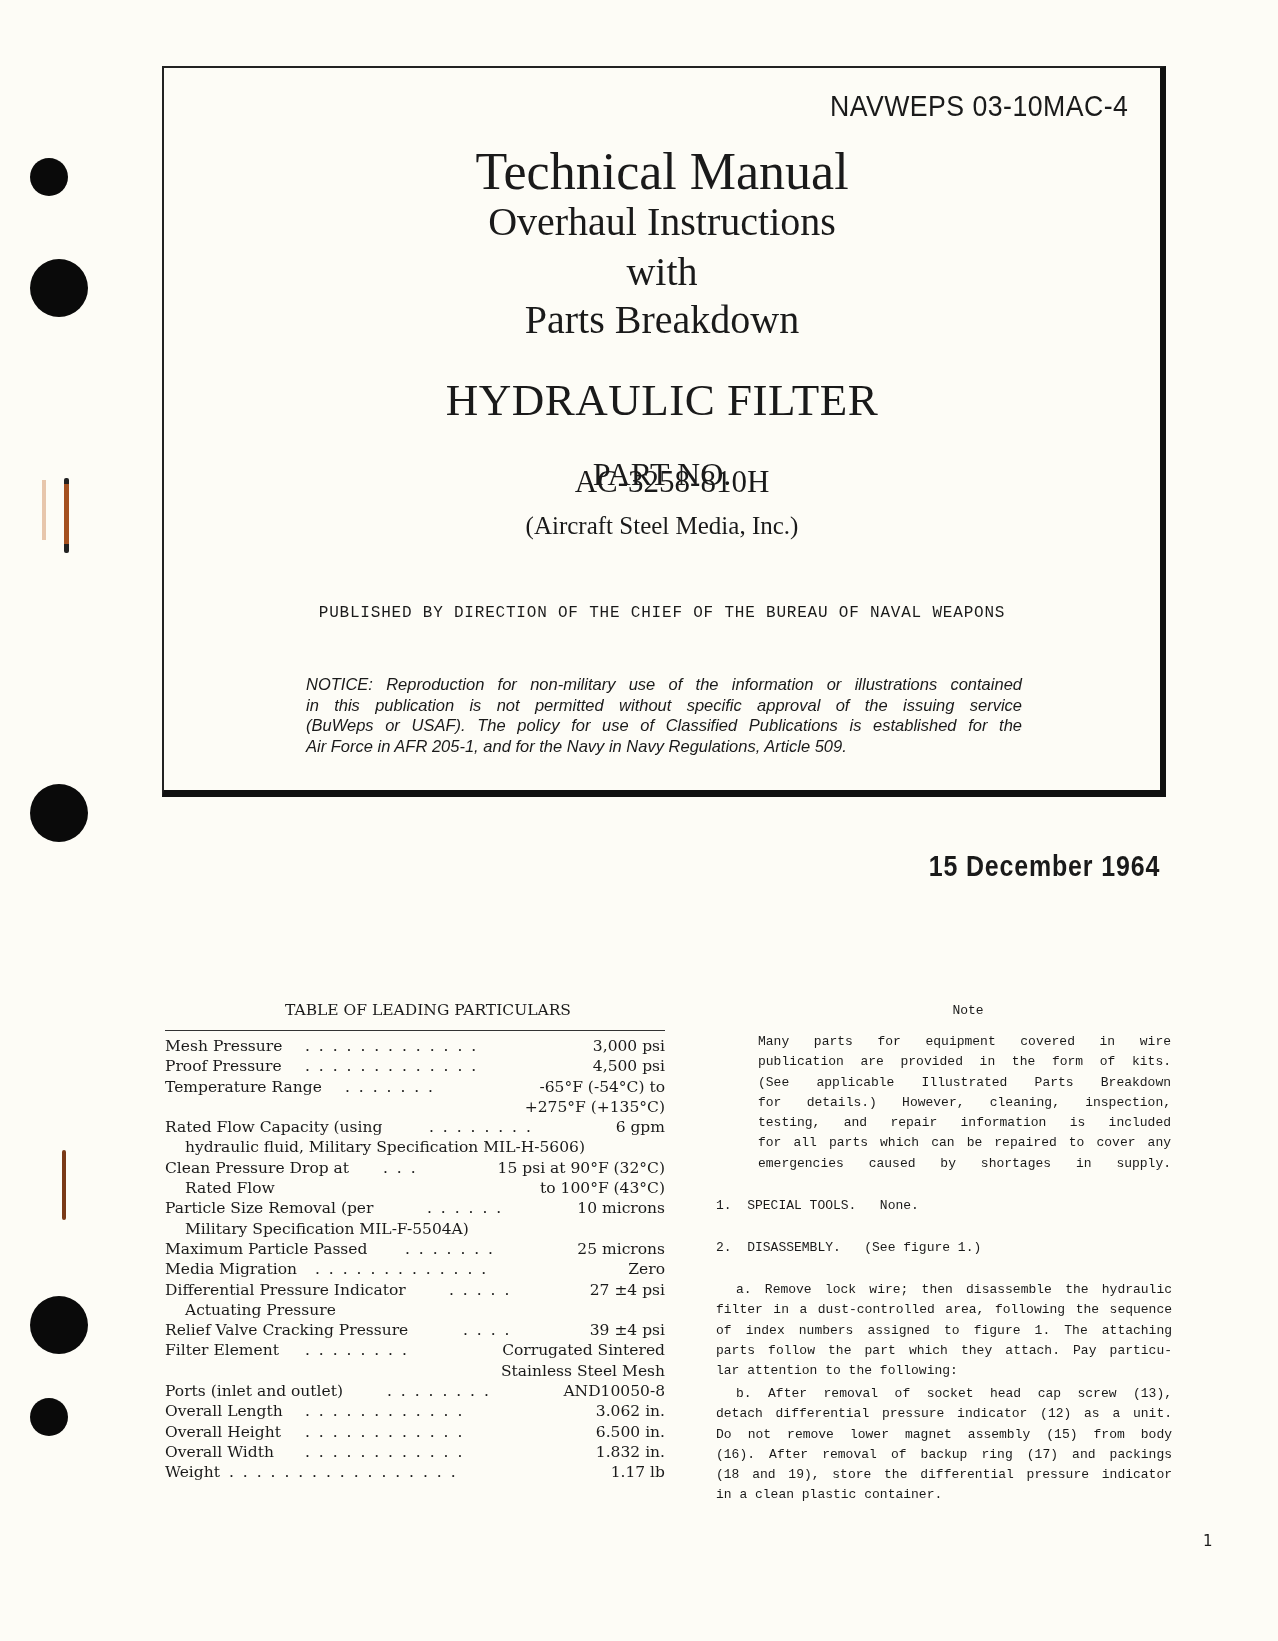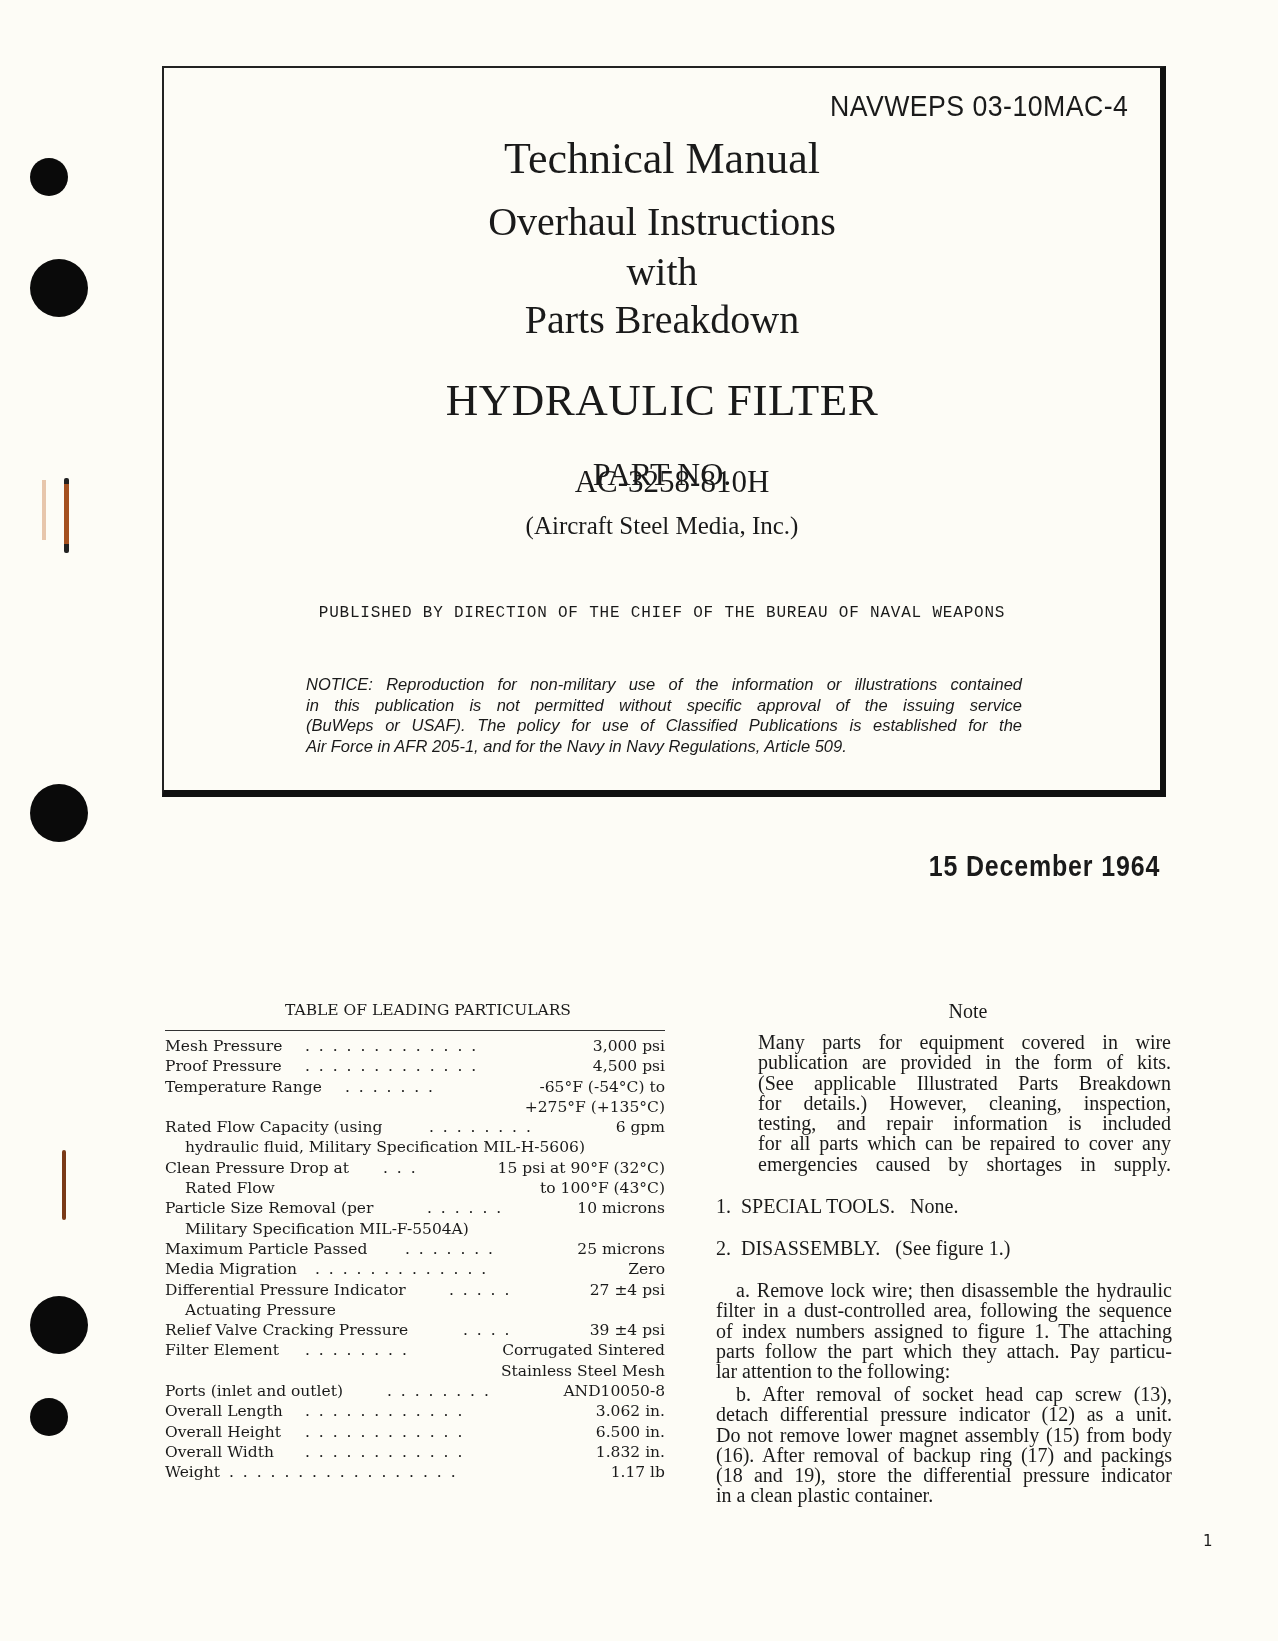--- a/index.html
+++ b/index.html
@@ -33,21 +33,21 @@
     .navweps {
       position: absolute; right: 32px; top: 22px;
       font-family: "Liberation Sans", sans-serif;
       font-size: 29px; letter-spacing: 0.5px;
       transform: scaleX(0.92); transform-origin: right;
     }
     .serif-title {
       position: absolute; left: 0; right: 0; text-align: center;
       font-family: "Liberation Serif", serif;
     }
-    .t1 { top: 65px; font-size: 44px; }
+    .t1 { top: 74px; font-size: 52px; }
     .t2 { top: 130px; font-size: 40px; }
     .t3 { top: 180px; font-size: 40px; }
     .t4 { top: 228px; font-size: 40px; }
     .t5 { top: 306px; font-size: 45px; letter-spacing: 0.5px; }
     .t6 { top: 358px; font-size: 32px; margin-top: 30px; }
     .t7 { top: 396px; font-size: 31px; padding-left: 20px; }
     .t8 { top: 444px; font-size: 25px; }
     .published {
       position: absolute; left: 0; right: 0; top: 536px; text-align: center;
       font-family: Liberation Mono, monospace; font-size: 16px;
@@ -76,21 +76,21 @@
       position: absolute; left: 165px; width: 500px; top: 1036px;
       font-family: "DejaVu Serif", serif; font-size: 15.5px; line-height: 20.3px;
     }
     .tlp .row { position: relative; height: 20.3px; white-space: nowrap; }
     .tlp .lbl { position: absolute; left: 0; }
     .tlp .lbl.ind { left: 20px; }
     .tlp .dots { position: absolute; letter-spacing: 2px; }
     .tlp .val { position: absolute; right: 0; }
 
     
-    .rc { position: absolute; font-family: Liberation Serif, serif; font-size: 20px; line-height: 20.3px; }
+    .rc { position: absolute; font-family: Liberation Mono, monospace; font-size: 13px; line-height: 20.3px; }
     .note-head { left: 718px; width: 500px; top: 1001px; text-align: center; }
     .note-body { left: 758px; width: 413px; top: 1032px; text-align: justify; text-align-last: justify; }
     .note-body div:last-child { text-align-last: justify; }
     .sec1 { left: 716px; top: 1196px; }
     .sec2 { left: 716px; top: 1238px; }
     .para { left: 716px; width: 456px; text-align: justify; }
     .pa { top: 1280px; }
     .pb { top: 1384px; }
     .para .ln { text-align: justify; text-align-last: justify; height: 20.3px; }
     .para .ln.last { text-align-last: left; }

